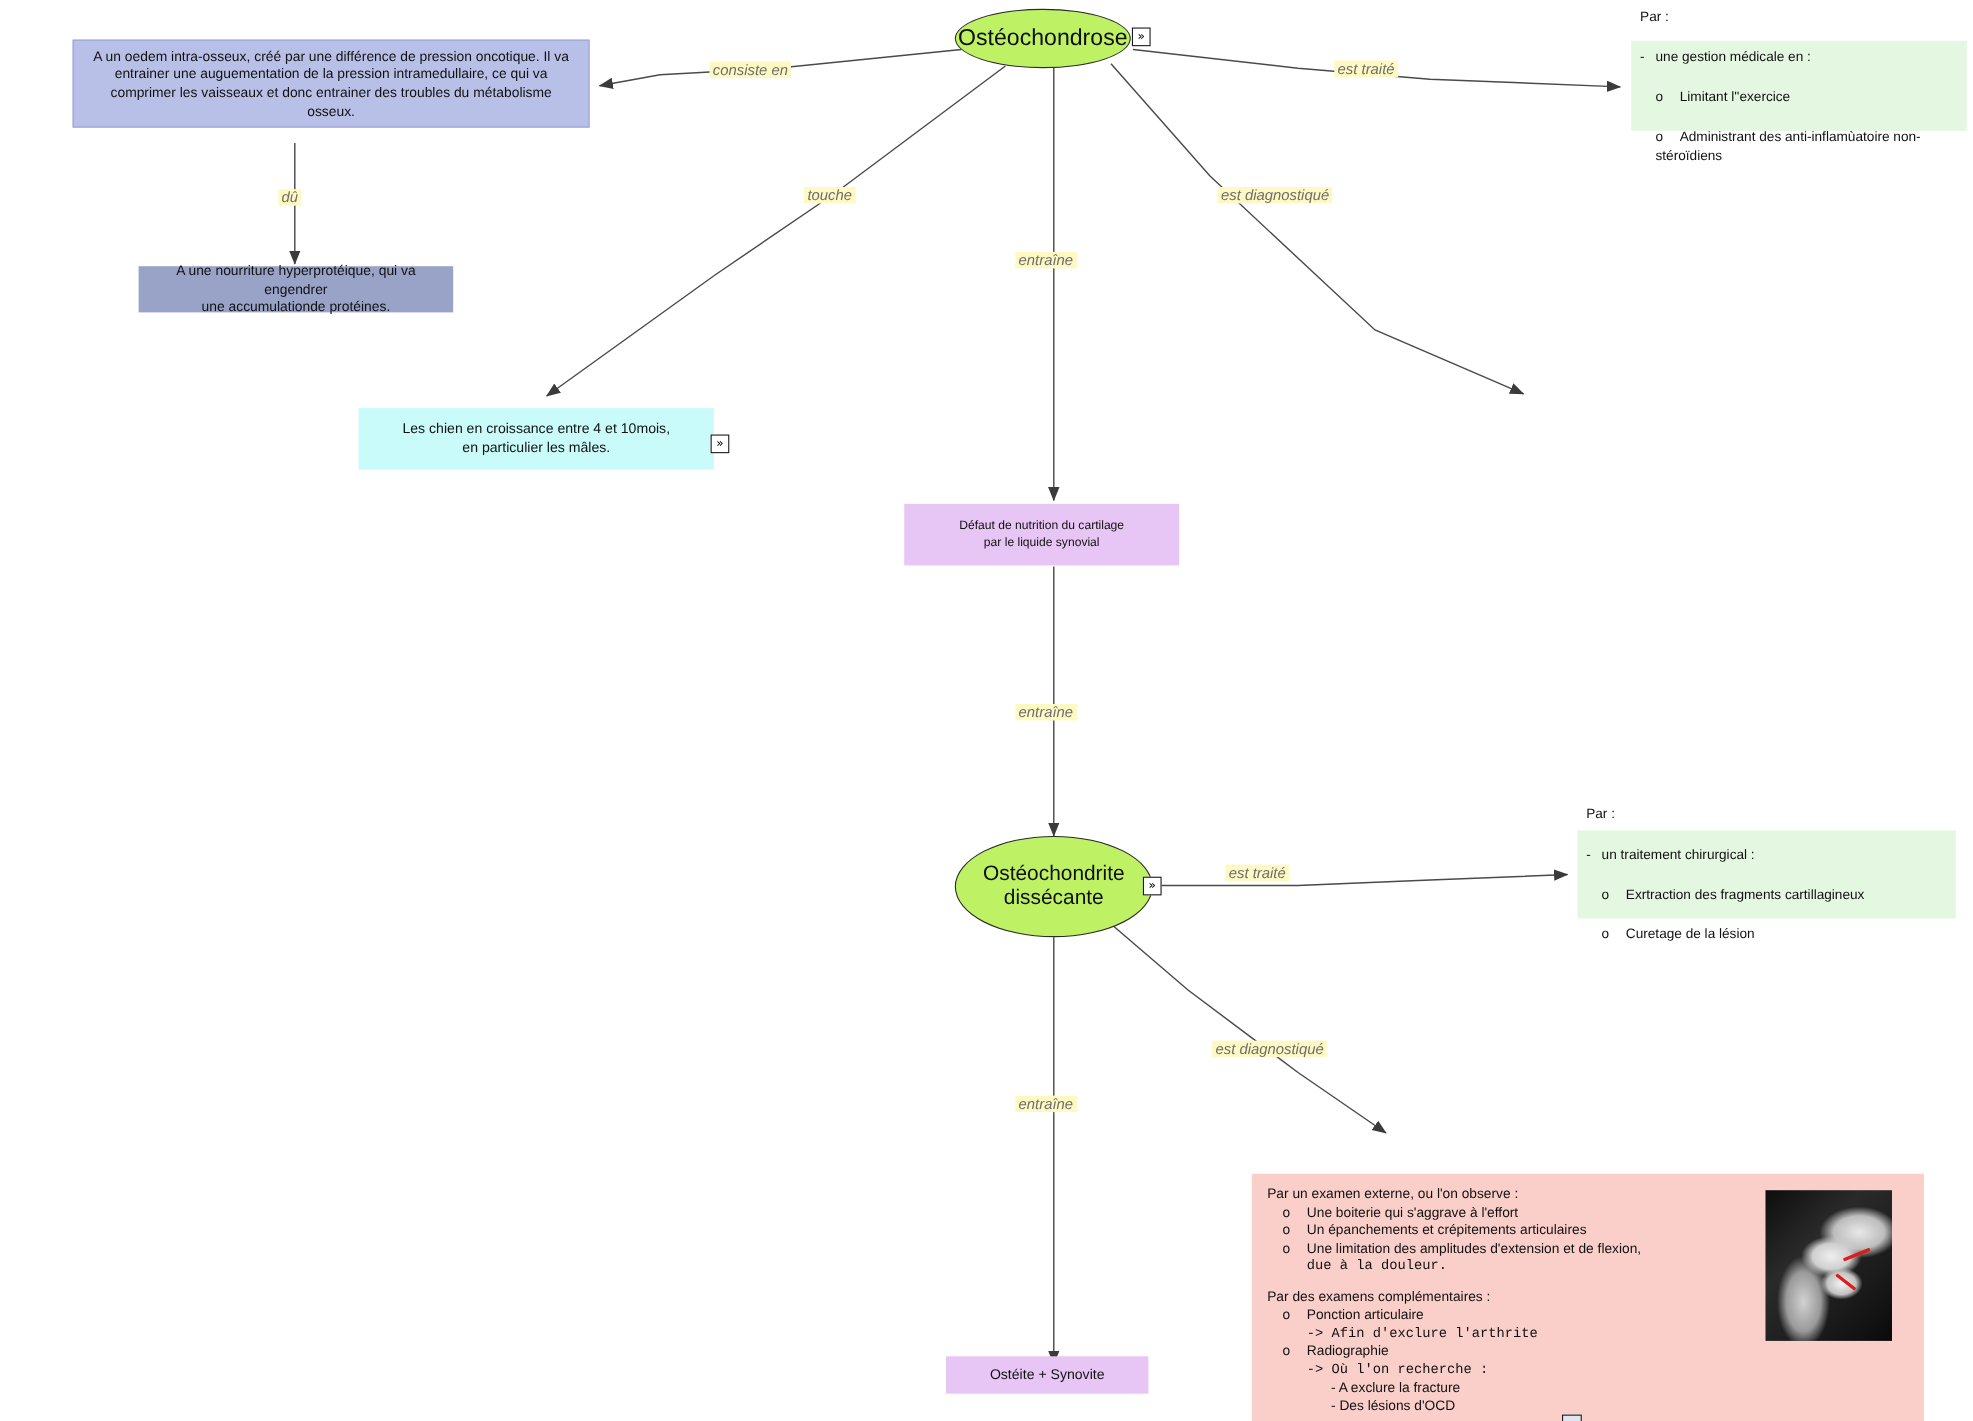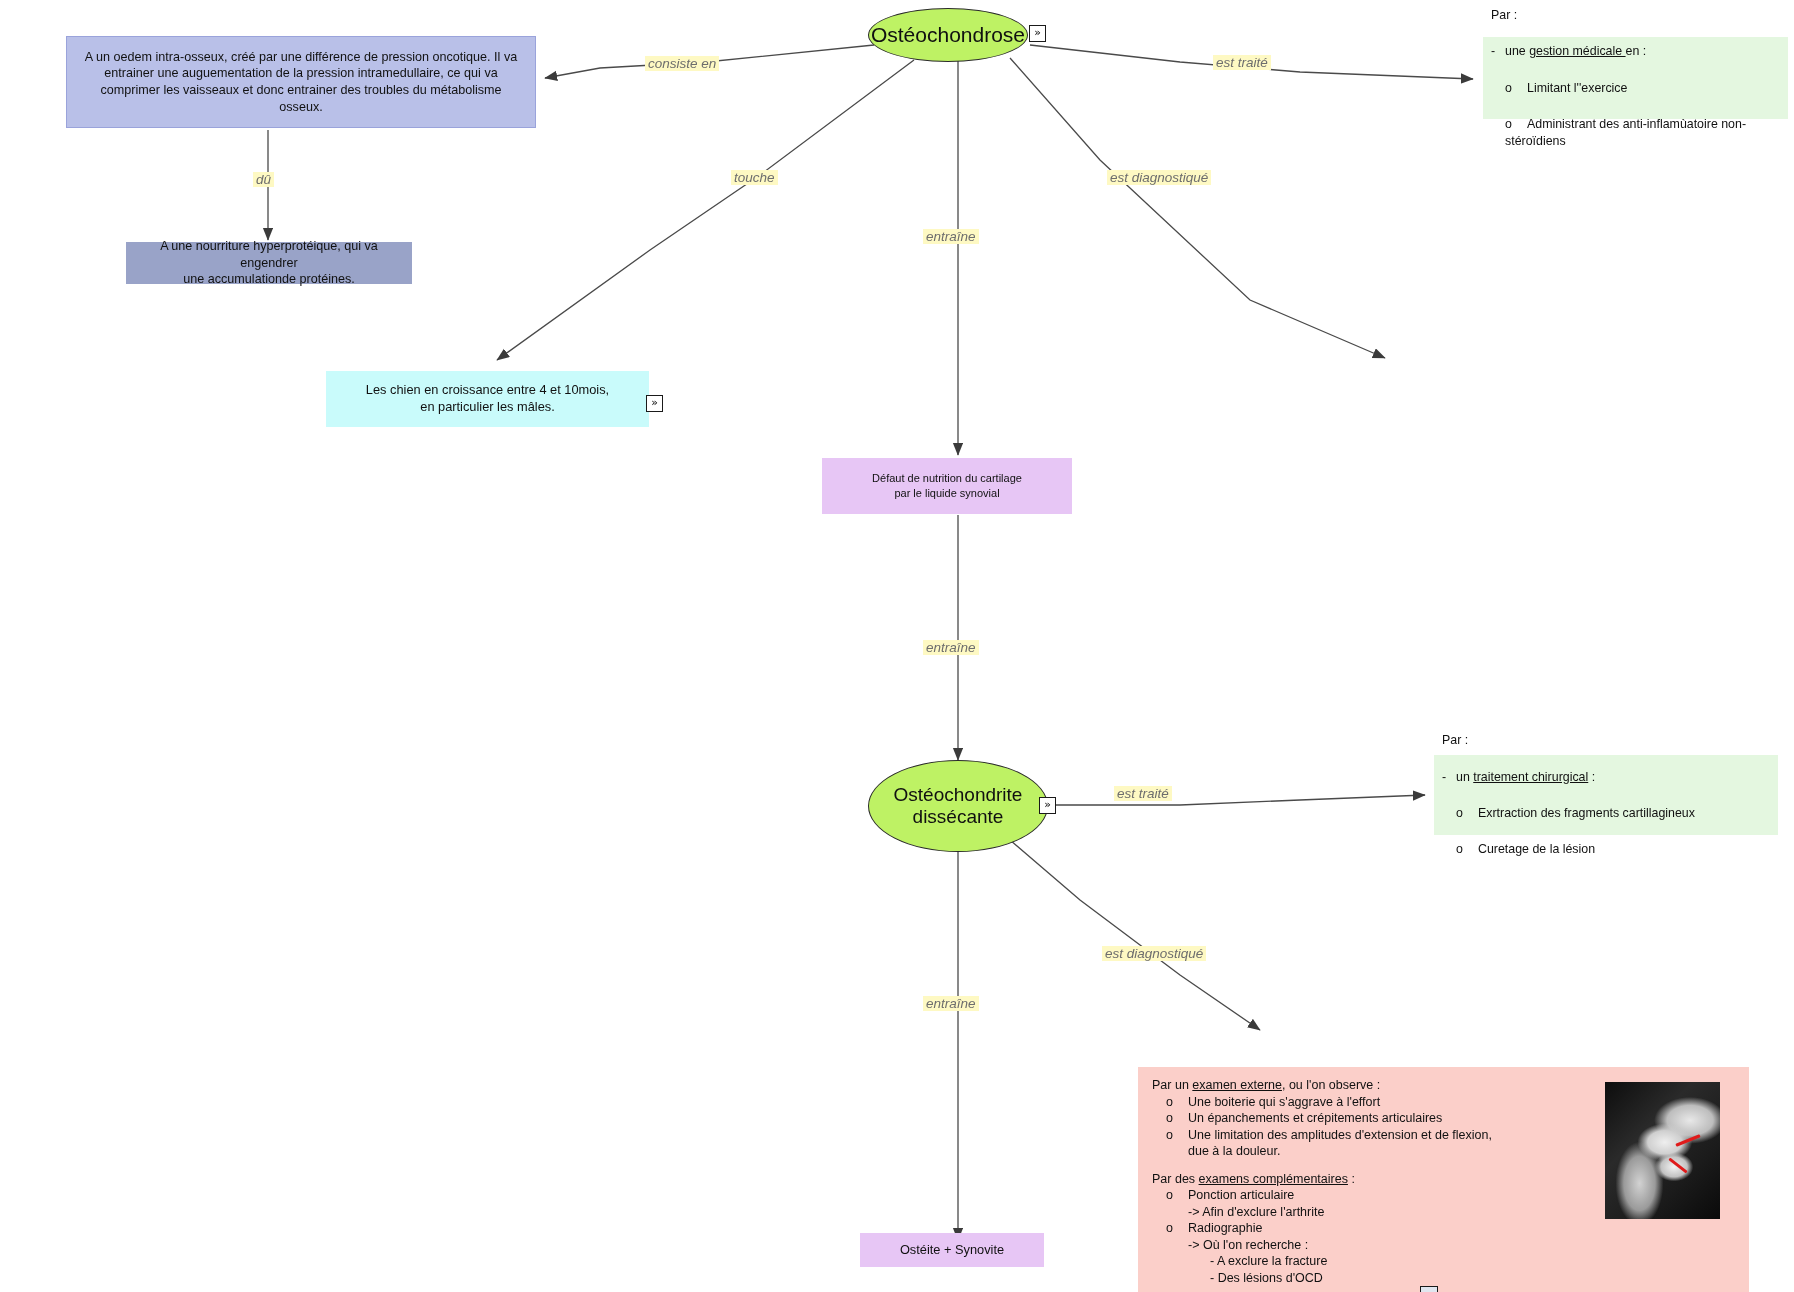--- a/index.html
+++ b/index.html
@@ -63,23 +63,23 @@
     text-align:center;
     color:#000;
     font-family:"DejaVu Sans", sans-serif;
   }
   
   .picbadge{
     position:absolute;width:16px;height:16px;
     border:1.3px solid #1a1a1a;background:#dfe6ef;
     display:flex;align-items:center;justify-content:center;
   }
-  .u{text-decoration:underline;}
+  .u{}
   .ind1{padding-left:14px;}
-  .ind2{padding-left:36px;}
+  .ind2{padding-left:36px;font-family:Liberation Mono, monospace;}
   .ind3{padding-left:58px;}
   .bulletO{display:inline-block;width:22px;}
   .dash{display:inline-block;width:14px;}
   .gap{height:11px;}
 
   
   .xray{
     position:absolute;
     background:
       radial-gradient(ellipse 38px 26px at 52% 44%, #efefef 0%, #cfcfcf 45%, rgba(120,120,120,0) 72%),
@@ -134,21 +134,21 @@
   <div class="elabel" style="left:923px;top:640px;">entraîne</div>
   <div class="elabel" style="left:1114px;top:786px;">est traité</div>
   <div class="elabel" style="left:1102px;top:946px;">est diagnostiqué</div>
   <div class="elabel" style="left:923px;top:996px;">entraîne</div>
 
   <div class="node ellipse" style="left:868px;top:8px;width:160px;height:54px;font-size:21px;">
     <span class="lbl">Ostéochondrose</span>
   </div>
   <div class="badge" style="left:1029px;top:25px;">»</div>
 
-  <div class="node box b-lav center" style="left:66px;top:36px;width:470px;height:92px;font-size:12.6px;padding:6px 12px;">
+  <div class="node box b-lav center" style="left:66px;top:36px;width:470px;height:80px;font-size:12.6px;padding:6px 12px;">
     <div>A un oedem intra-osseux, créé par une différence de pression oncotique. Il va entrainer une auguementation de la pression intramedullaire, ce qui va comprimer les vaisseaux et donc entrainer des troubles du métabolisme osseux.</div>
   </div>
 
   <div class="node box b-green left" style="left:1483px;top:37px;width:305px;height:82px;font-size:12.4px;padding:6px 8px;">
     <div>Par :</div>
     <div>
       <span class="dash">-</span><span>une </span><span class="u">gestion médicale </span><span>en :</span>
     </div>
     <div class="ind1">
       <span class="bulletO">o</span><span>Limitant l''exercice</span>

